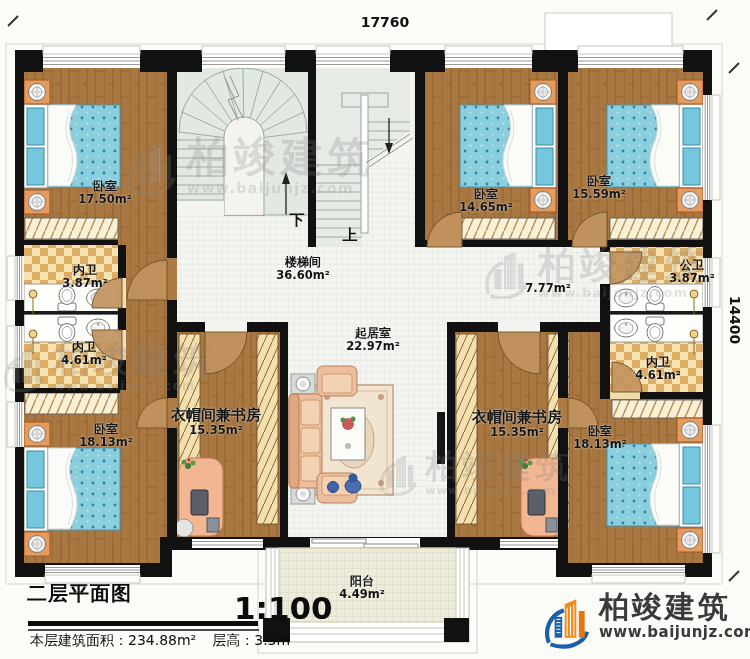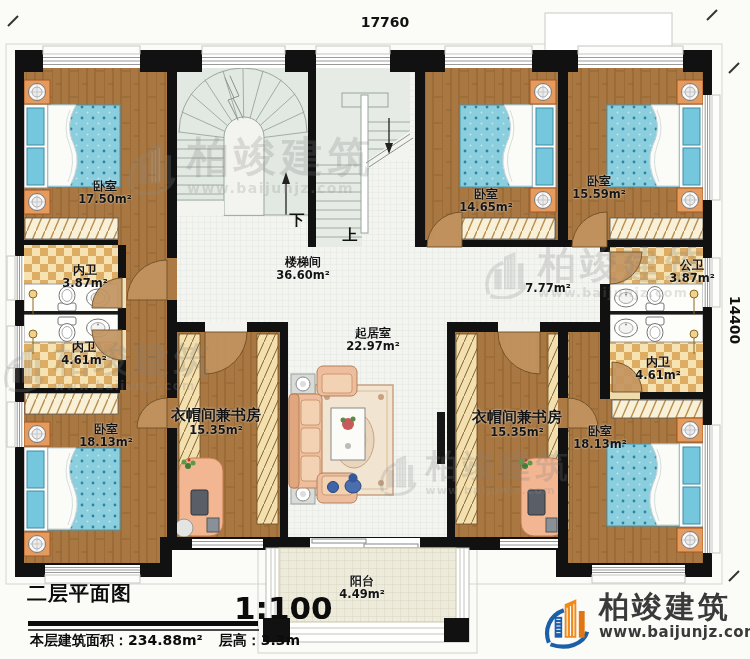--- a/index.html
+++ b/index.html
@@ -14,21 +14,21 @@
   .dim{position:absolute;font-size:14px;font-weight:700;color:#111;}
   .stairlab{position:absolute;transform:translate(-50%,-50%);font-size:15px;font-weight:800;color:#111;}
   .wm{position:absolute;display:flex;align-items:center;gap:7px;opacity:.24;pointer-events:none;
       transform-origin:left top;}
   .wm .t{font-size:42px;font-weight:900;color:#808080;letter-spacing:5px;line-height:1;}
   .wm .u{font-size:14px;font-weight:700;color:#8d8d8d;letter-spacing:1.5px;margin-top:2px;}
   #footer-title{position:absolute;left:27px;top:580px;font-size:20px;font-weight:900;color:#0c0c0c;letter-spacing:1px;}
   #footer-scale{position:absolute;left:192px;top:590px;font-size:31px;font-weight:600;color:#0c0c0c;margin-left:42px;}
   #rule1{position:absolute;left:28px;top:621px;width:230px;height:5px;background:#0c0c0c;}
   #rule2{position:absolute;left:28px;top:629px;width:231px;height:2px;background:#4a4a4a;}
-  #footer-info{position:absolute;left:30px;top:632px;font-size:14px;font-weight:700;color:#0c0c0c;}
+  #footer-info{position:absolute;left:30px;top:632px;font-size:14px;font-weight:400;color:#0c0c0c;}
   #footer-info .gap{display:inline-block;width:16px;}
   #brand{position:absolute;left:543px;top:590px;display:flex;align-items:flex-start;gap:6px;}
   #brand .col{display:flex;flex-direction:column;}
   #brand .bn{font-size:30px;font-weight:900;color:#3a3a3a;letter-spacing:3px;line-height:1.1;}
   #brand .bu{font-size:15px;font-weight:800;color:#3a3a3a;letter-spacing:.5px;}
 </style>
 </head>
 <body>
 
 <div id="stage">

